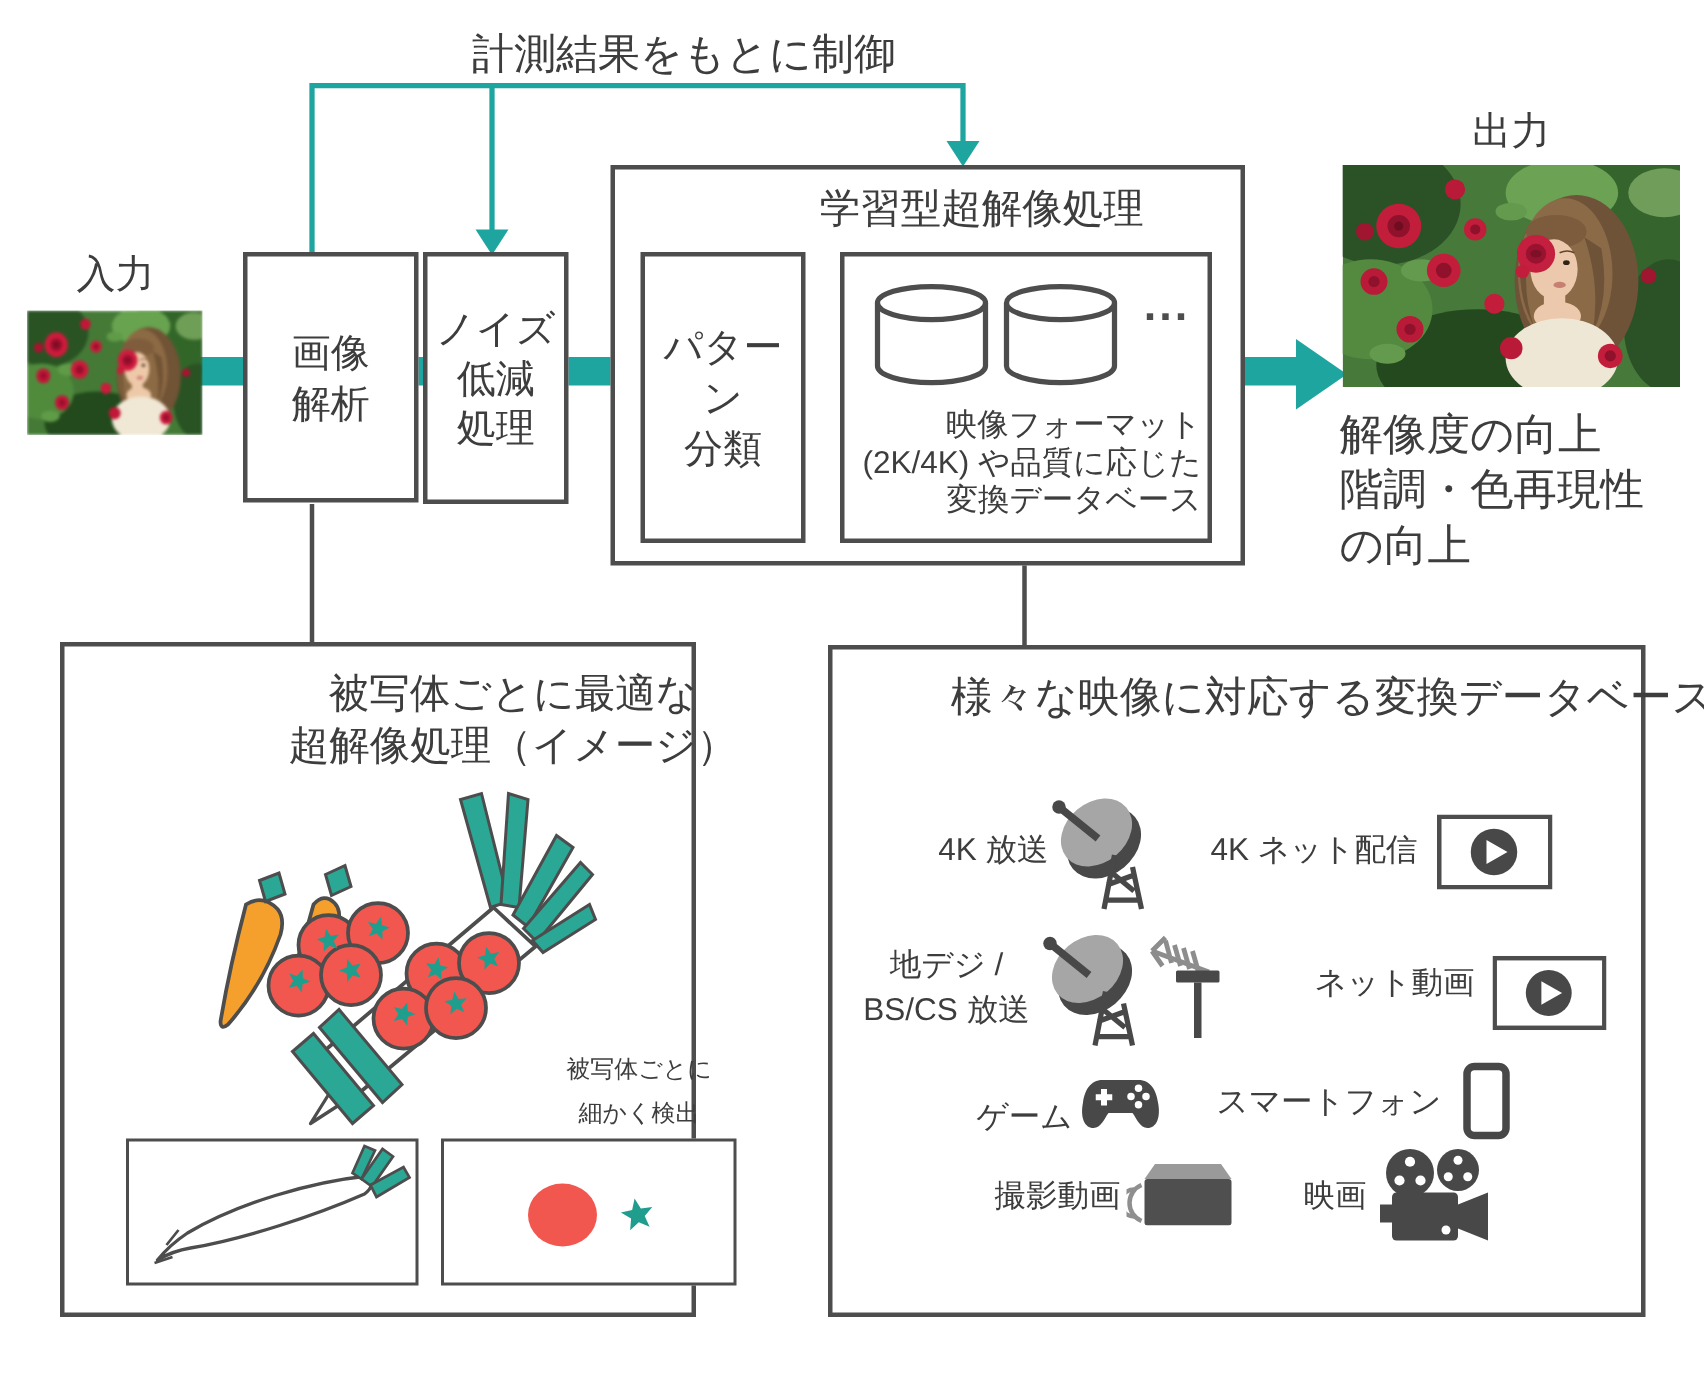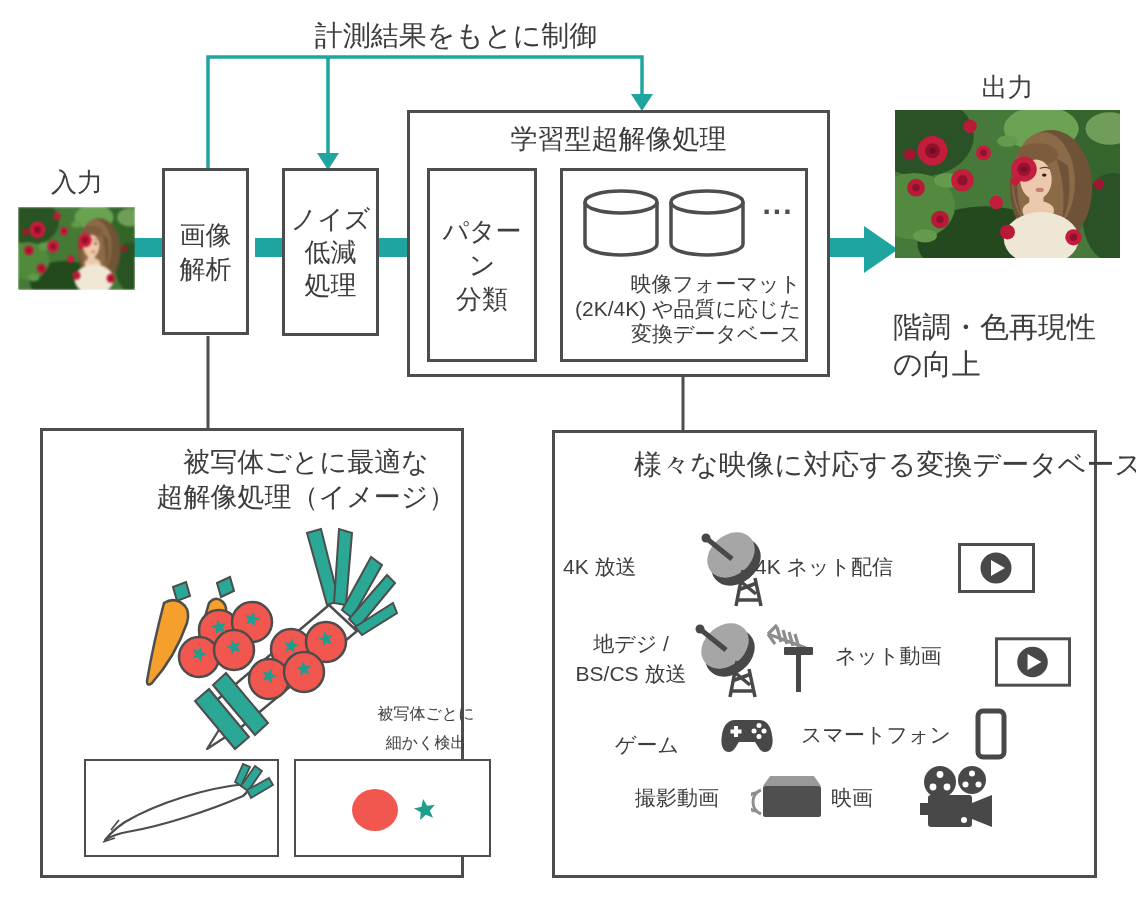--- a/index.html
+++ b/index.html
@@ -1,32 +1,32 @@
 <!DOCTYPE html>
 <html lang="ja"><head>
 <meta charset="utf-8">
 <style>
   html,body{margin:0;padding:0;background:#fff;}
   .canvas{position:relative;width:1136px;height:920px;background:#fff;overflow:hidden;
           font-family:"Liberation Sans","DejaVu Sans",sans-serif;color:#3d3d3d;}
   .lbl{position:absolute;color:#3d3d3d;line-height:1.25;}
   .pre{white-space:pre-line;}
   .ctr{text-align:center;}
-  .rgt{text-align:left;}
+  .rgt{text-align:right;}
   .box{position:absolute;background:#fff;border:3px solid #4d4d4d;box-sizing:border-box;
        display:flex;align-items:center;justify-content:center;text-align:center;}
   .mini{border-width:2.5px;}
   #overlay{position:absolute;left:0;top:0;z-index:1;}
   .box,.lbl,.photo-wrap,.iconsvg{z-index:2;}
   .photo-wrap{position:absolute;overflow:hidden;}
   .photo-wrap svg{display:block;width:100%;height:100%;}
   #input-photo svg{filter:blur(1px) saturate(1.08);}
   .iconsvg{position:absolute;}
   .f28{font-size:28px;}
-  .f27{font-size:27px;}
+  .f27{font-size:27px;padding-left:36px;}
   .f26{font-size:26px;}
   .f29{font-size:29px;}
   .f22{font-size:16px;}
   .f21{font-size:21px;}
 </style>
 </head>
 <body>
 
 <div class="canvas">
 
@@ -105,21 +105,21 @@
 
   <div class="lbl ctr f28" style="left:280px;top:18px;width:352px;">計測結果をもとに制御</div>
 
   <div class="lbl ctr f26" style="left:38px;top:166px;width:78px;">入力</div>
   <div class="photo-wrap" id="input-photo" style="left:18px;top:207px;width:117px;height:83px;">
     <svg viewBox="0 0 300 200" preserveAspectRatio="none">
         <use href="#photoScene"></use>
       </svg>
   </div>
 
-  <div class="box f26 pre" style="left:162px;top:168px;width:87px;height:167px;line-height:34px;">
+  <div class="box f26 pre" style="left:162px;top:168px;width:117px;height:167px;line-height:34px;">
     <span class="pre">画像
 解析</span>
   </div>
   <div class="box f26 pre" style="left:282px;top:168px;width:97px;height:168px;line-height:33px;">
     <span class="pre">ノイズ
 低減
 処理</span>
   </div>
 
   <div class="box" style="left:407px;top:110px;width:423px;height:267px;align-items:flex-start;">
@@ -143,20 +143,21 @@
 変換データベース</div>
     </div>
   </div>
 
   <div class="lbl ctr f26" style="left:960px;top:71px;width:95px;">出力</div>
   <div class="photo-wrap" id="output-photo" style="left:895px;top:110px;width:225px;height:148px;">
     <svg viewBox="0 0 300 200" preserveAspectRatio="none">
         <use href="#photoScene"></use>
       </svg>
   </div>
+  <div class="lbl f29" style="left:893px;top:272px;width:240px;">解像度の向上</div>
   <div class="lbl f29 pre" style="left:893px;top:309px;width:250px;line-height:37px;">階調・色再現性
 の向上</div>
 
   <div class="box" style="left:40px;top:428px;width:424px;height:450px;display:block;">
     <div class="lbl pre f27" style="left:98px;top:14px;width:330px;line-height:35px;">被写体ごとに最適な
 超解像処理（イメージ）</div>
     <svg class="iconsvg" style="left:88px;top:86px;" width="270" height="238" viewBox="0 0 270 238">
 
       <path d="M33,86 Q22,128 16,164 Q16,170 21,166 Q44,140 56,106 Q59,95 54,89 Q44,79 33,86 Z" fill="#f5a02c" stroke="#4d4d4d" stroke-width="2.5"></path>
       <polygon points="42,70 55,65 59,79 46,84" fill="#2aa795" stroke="#4d4d4d" stroke-width="2"></polygon>

